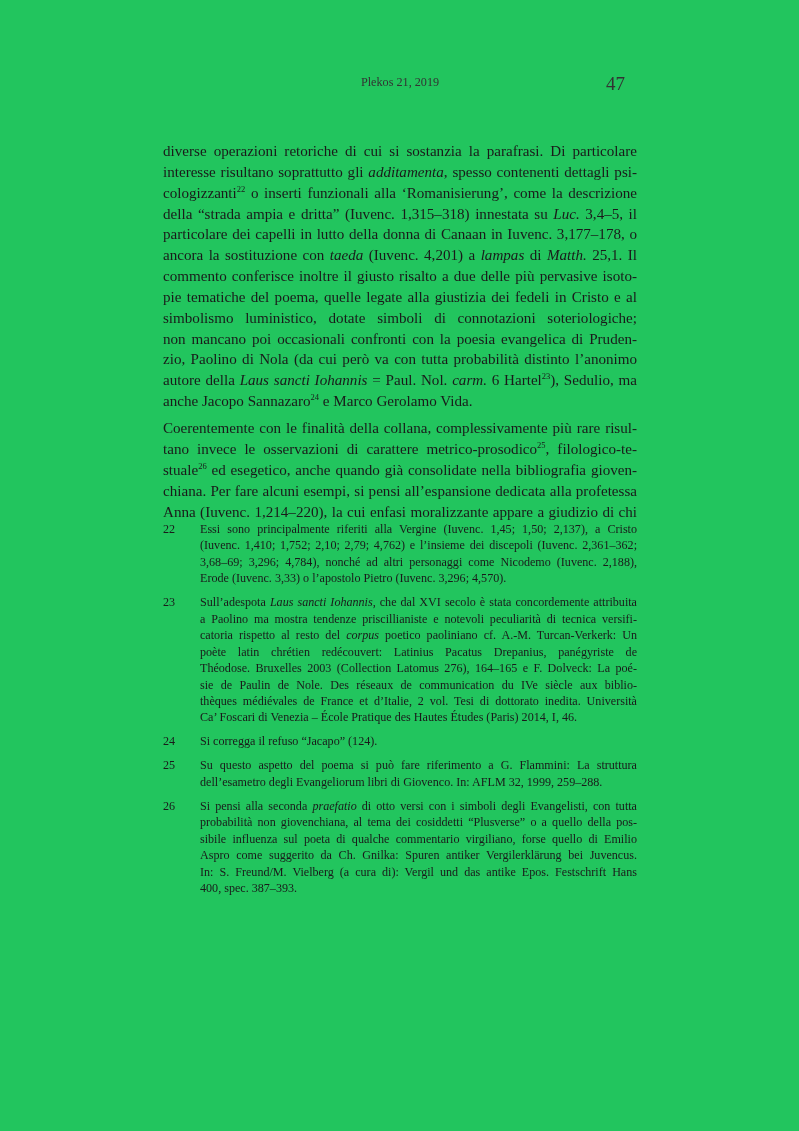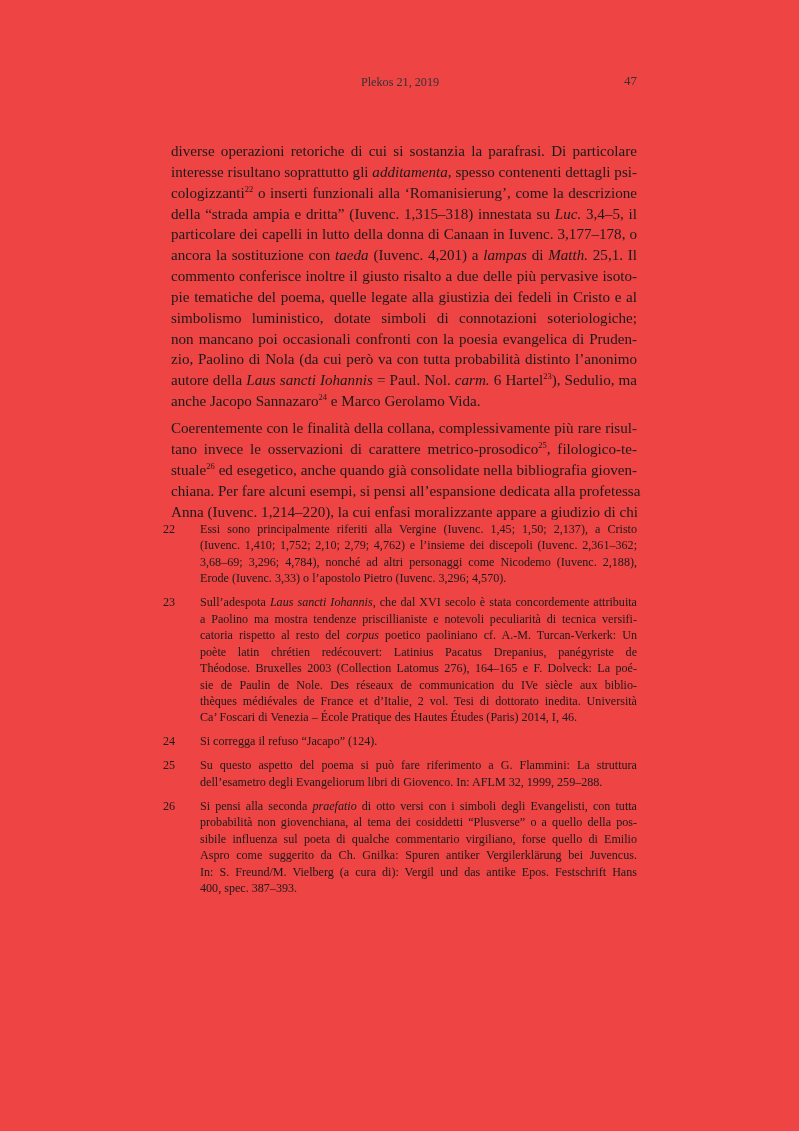--- a/index.html
+++ b/index.html
@@ -1,24 +1,24 @@
 <!DOCTYPE html>
 <html><head>
 <meta charset="utf-8">
 <style>
   html, body { margin: 0; padding: 0; background: #ffffff; }
   body { width: 799px; height: 1131px; position: relative; overflow: hidden; }
-  .page { position: absolute; left: 0; top: 0; width: 799px; height: 1131px; background: #ef4444; color: #1a1a1a; font-family: "Liberation Serif", "DejaVu Serif", serif; }
+  .page { position: absolute; left: 0; top: 0; width: 799px; height: 1131px; background: #22c55e; color: #1a1a1a; font-family: "Liberation Serif", "DejaVu Serif", serif; }
   .running-head { position: absolute; top: 75px; left: 163px; width: 474px; height: 16px; font-size: 12.2px; color: #333; }
   .running-head .journal { position: absolute; left: 0; right: 0; text-align: center; }
-  .running-head .pageno { position: absolute; right: 0; top: -2px; font-size: 13px; }
+  .running-head .pageno { position: absolute; right: 12px; top: -2px; font-size: 19px; }
   .body-text { position: absolute; left: 163px; top: 141px; width: 474px; font-size: 15.1px; line-height: 20.85px; text-align: justify; hyphens: manual; }
   .body-text p { margin: 0; }
   .body-text p + p { margin-top: 6.5px; }
-  .body-text .line { display: block; text-align: justify; text-align-last: justify; white-space: nowrap; margin-left: 8px; }
+  .body-text .line { display: block; text-align: justify; text-align-last: justify; white-space: nowrap; }
   .body-text .line.last { text-align-last: left; }
   sup { font-size: 8.5px; line-height: 0; vertical-align: 0; position: relative; top: -6px; }
   .footnotes { position: absolute; left: 163px; top: 521px; width: 474px; font-size: 12.1px; line-height: 16.45px; }
   .fn { position: relative; padding-left: 37px; margin: 0 0 7.5px 0; }
   .fn .num { position: absolute; left: 0; top: 0; }
   .fn .line { display: block; text-align: justify; text-align-last: justify; white-space: nowrap; }
   .fn .line.last { text-align-last: left; }
   i { }
 </style>
 </head>

